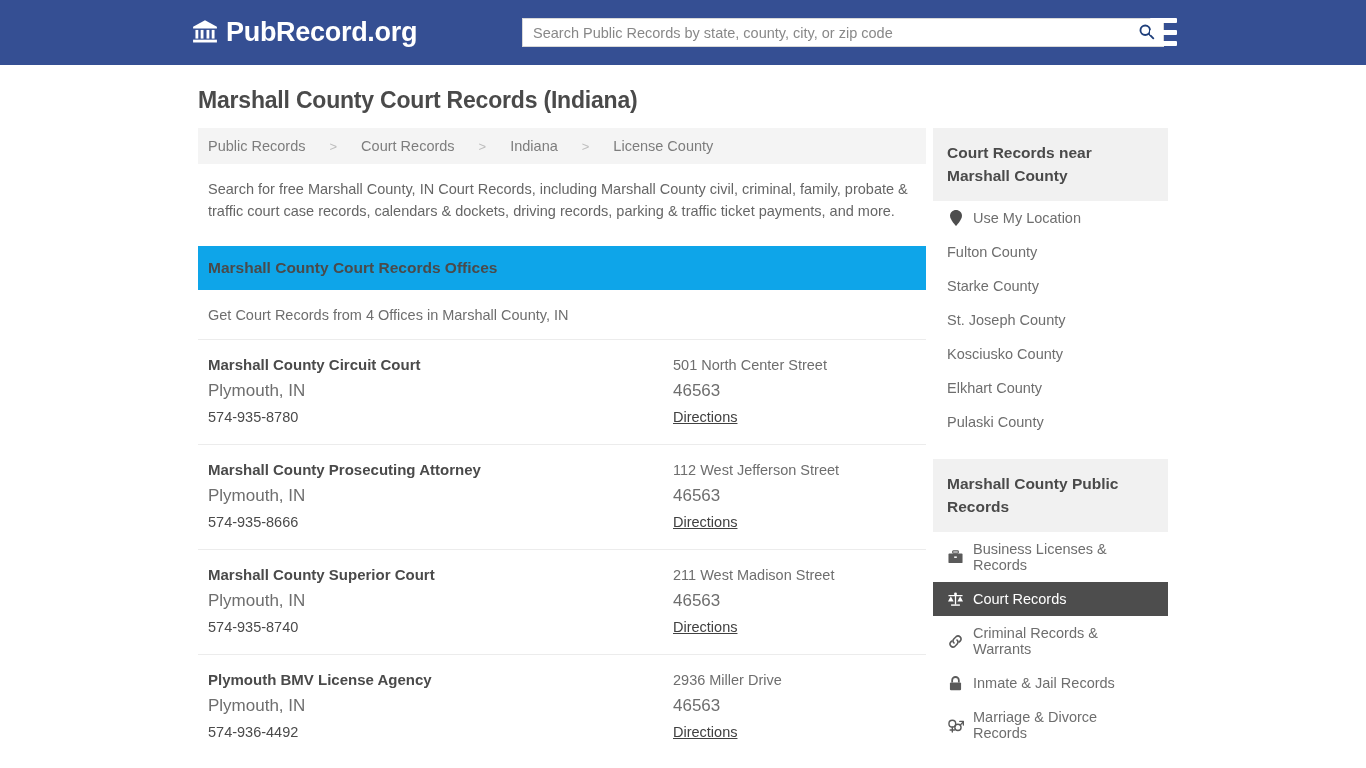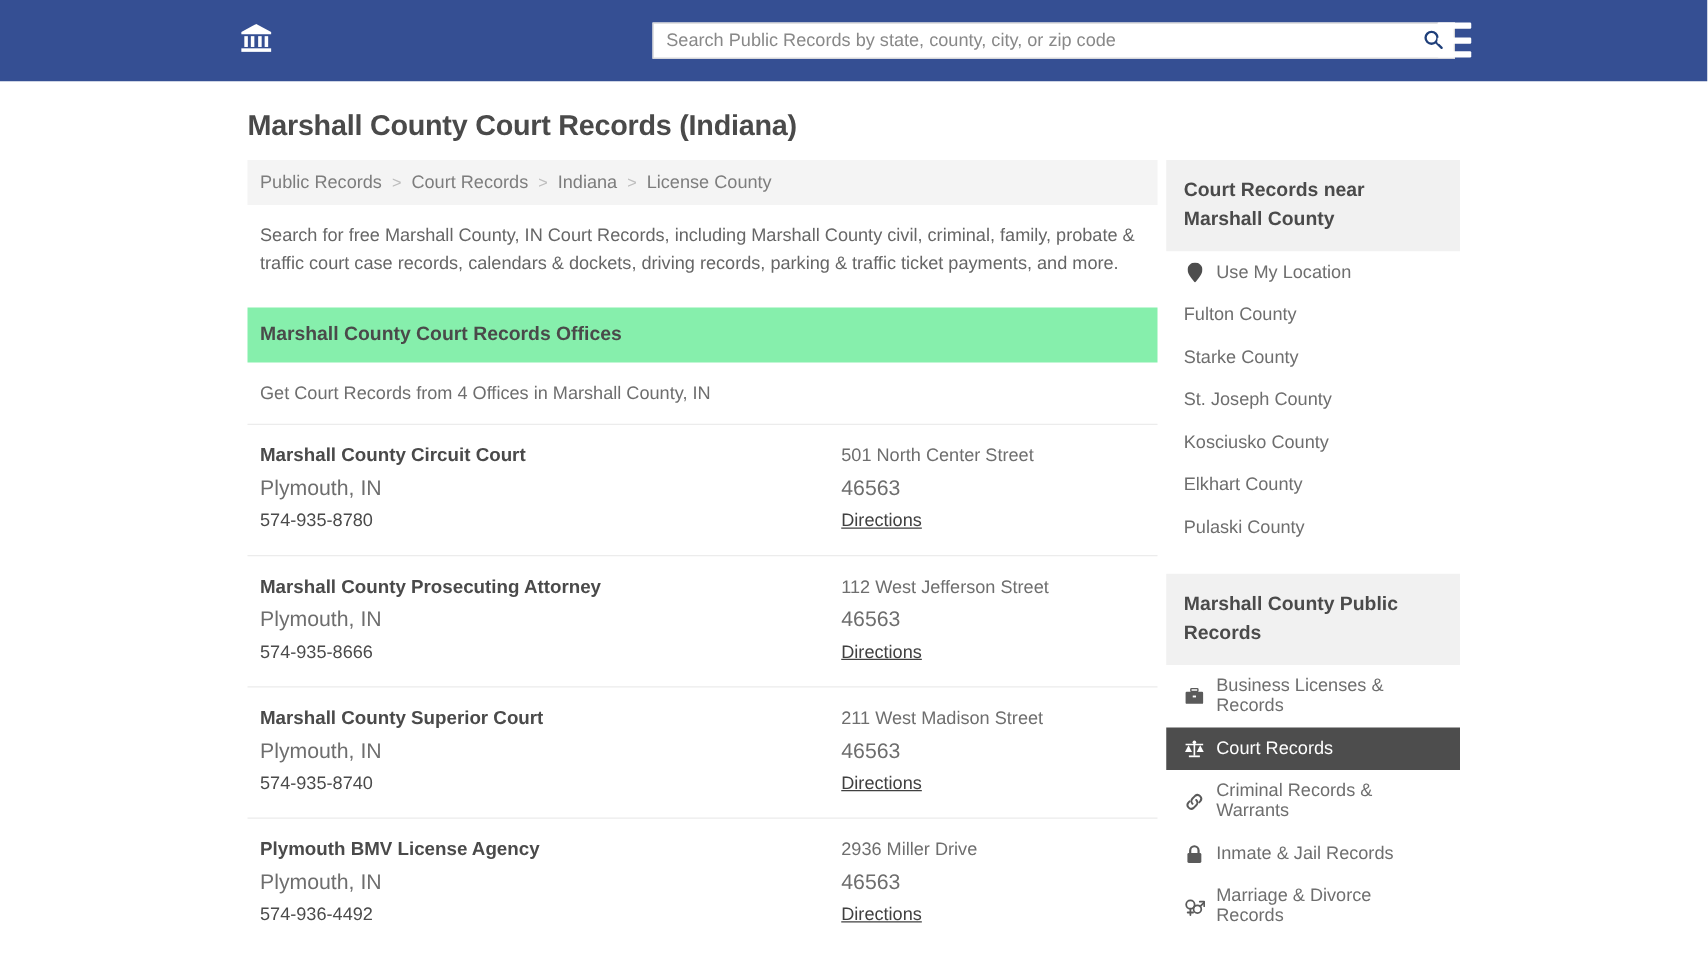--- a/index.html
+++ b/index.html
@@ -104,23 +104,23 @@
   .main-col { width: 728px; }
   .side-col { width: 235px; margin-left: 7px; }
 
   
   .breadcrumb {
     background: #f4f4f4;
     padding: 10px 10px;
     font-size: 14.5px;
     color: #7d7d7d;
     display: flex;
-    align-items: flex-start;
+    align-items: flex-end;
     flex-wrap: wrap;
-    gap: 0;
+    gap: 16px;
   }
   .breadcrumb a {
     color: #7d7d7d;
     text-decoration: none;
   }
   .breadcrumb .sep {
     color: #bdbdbd;
     margin: 0 8px;
     font-size: 13px;
   }
@@ -129,21 +129,21 @@
   .intro {
     padding: 14px 10px 8px 10px;
     font-size: 14.5px;
     line-height: 22px;
     color: #666666;
     margin: 0;
   }
 
   
   .section-bar {
-    background: #86efac;
+    background: #0ea5e9;
     padding: 13px 10px;
     margin-top: 16px;
     font-size: 15.5px;
     font-weight: bold;
     color: #4a4a4a;
   }
   .section-note {
     padding: 17px 10px 16px 10px;
     font-size: 14.5px;
     color: #6e6e6e;
@@ -229,20 +229,21 @@
     <span class="brand-icon">
       <svg width="26" height="26" viewBox="0 0 24 24" fill="#ffffff">
         <path d="M12 2 L23 8 L23 9.6 L1 9.6 L1 8 Z"></path>
         <rect x="3.2" y="11" width="2.6" height="8"></rect>
         <rect x="8" y="11" width="2.6" height="8"></rect>
         <rect x="13.4" y="11" width="2.6" height="8"></rect>
         <rect x="18.2" y="11" width="2.6" height="8"></rect>
         <rect x="1" y="20" width="22" height="2.6"></rect>
       </svg>
     </span>
+    <span class="brand-text">PubRecord.org</span>
   </a>
 
   <div class="search-wrap">
     <input class="search-input" type="text" placeholder="Search Public Records by state, county, city, or zip code" style="">
     <button class="search-btn">
       <span>
         <svg width="17" height="17" viewBox="0 0 20 20" fill="none" stroke="#1f3f7a" stroke-width="2.2">
           <circle cx="8.5" cy="8.5" r="5.6"></circle>
           <line x1="12.8" y1="12.8" x2="18" y2="18" stroke-linecap="round"></line>
         </svg>

